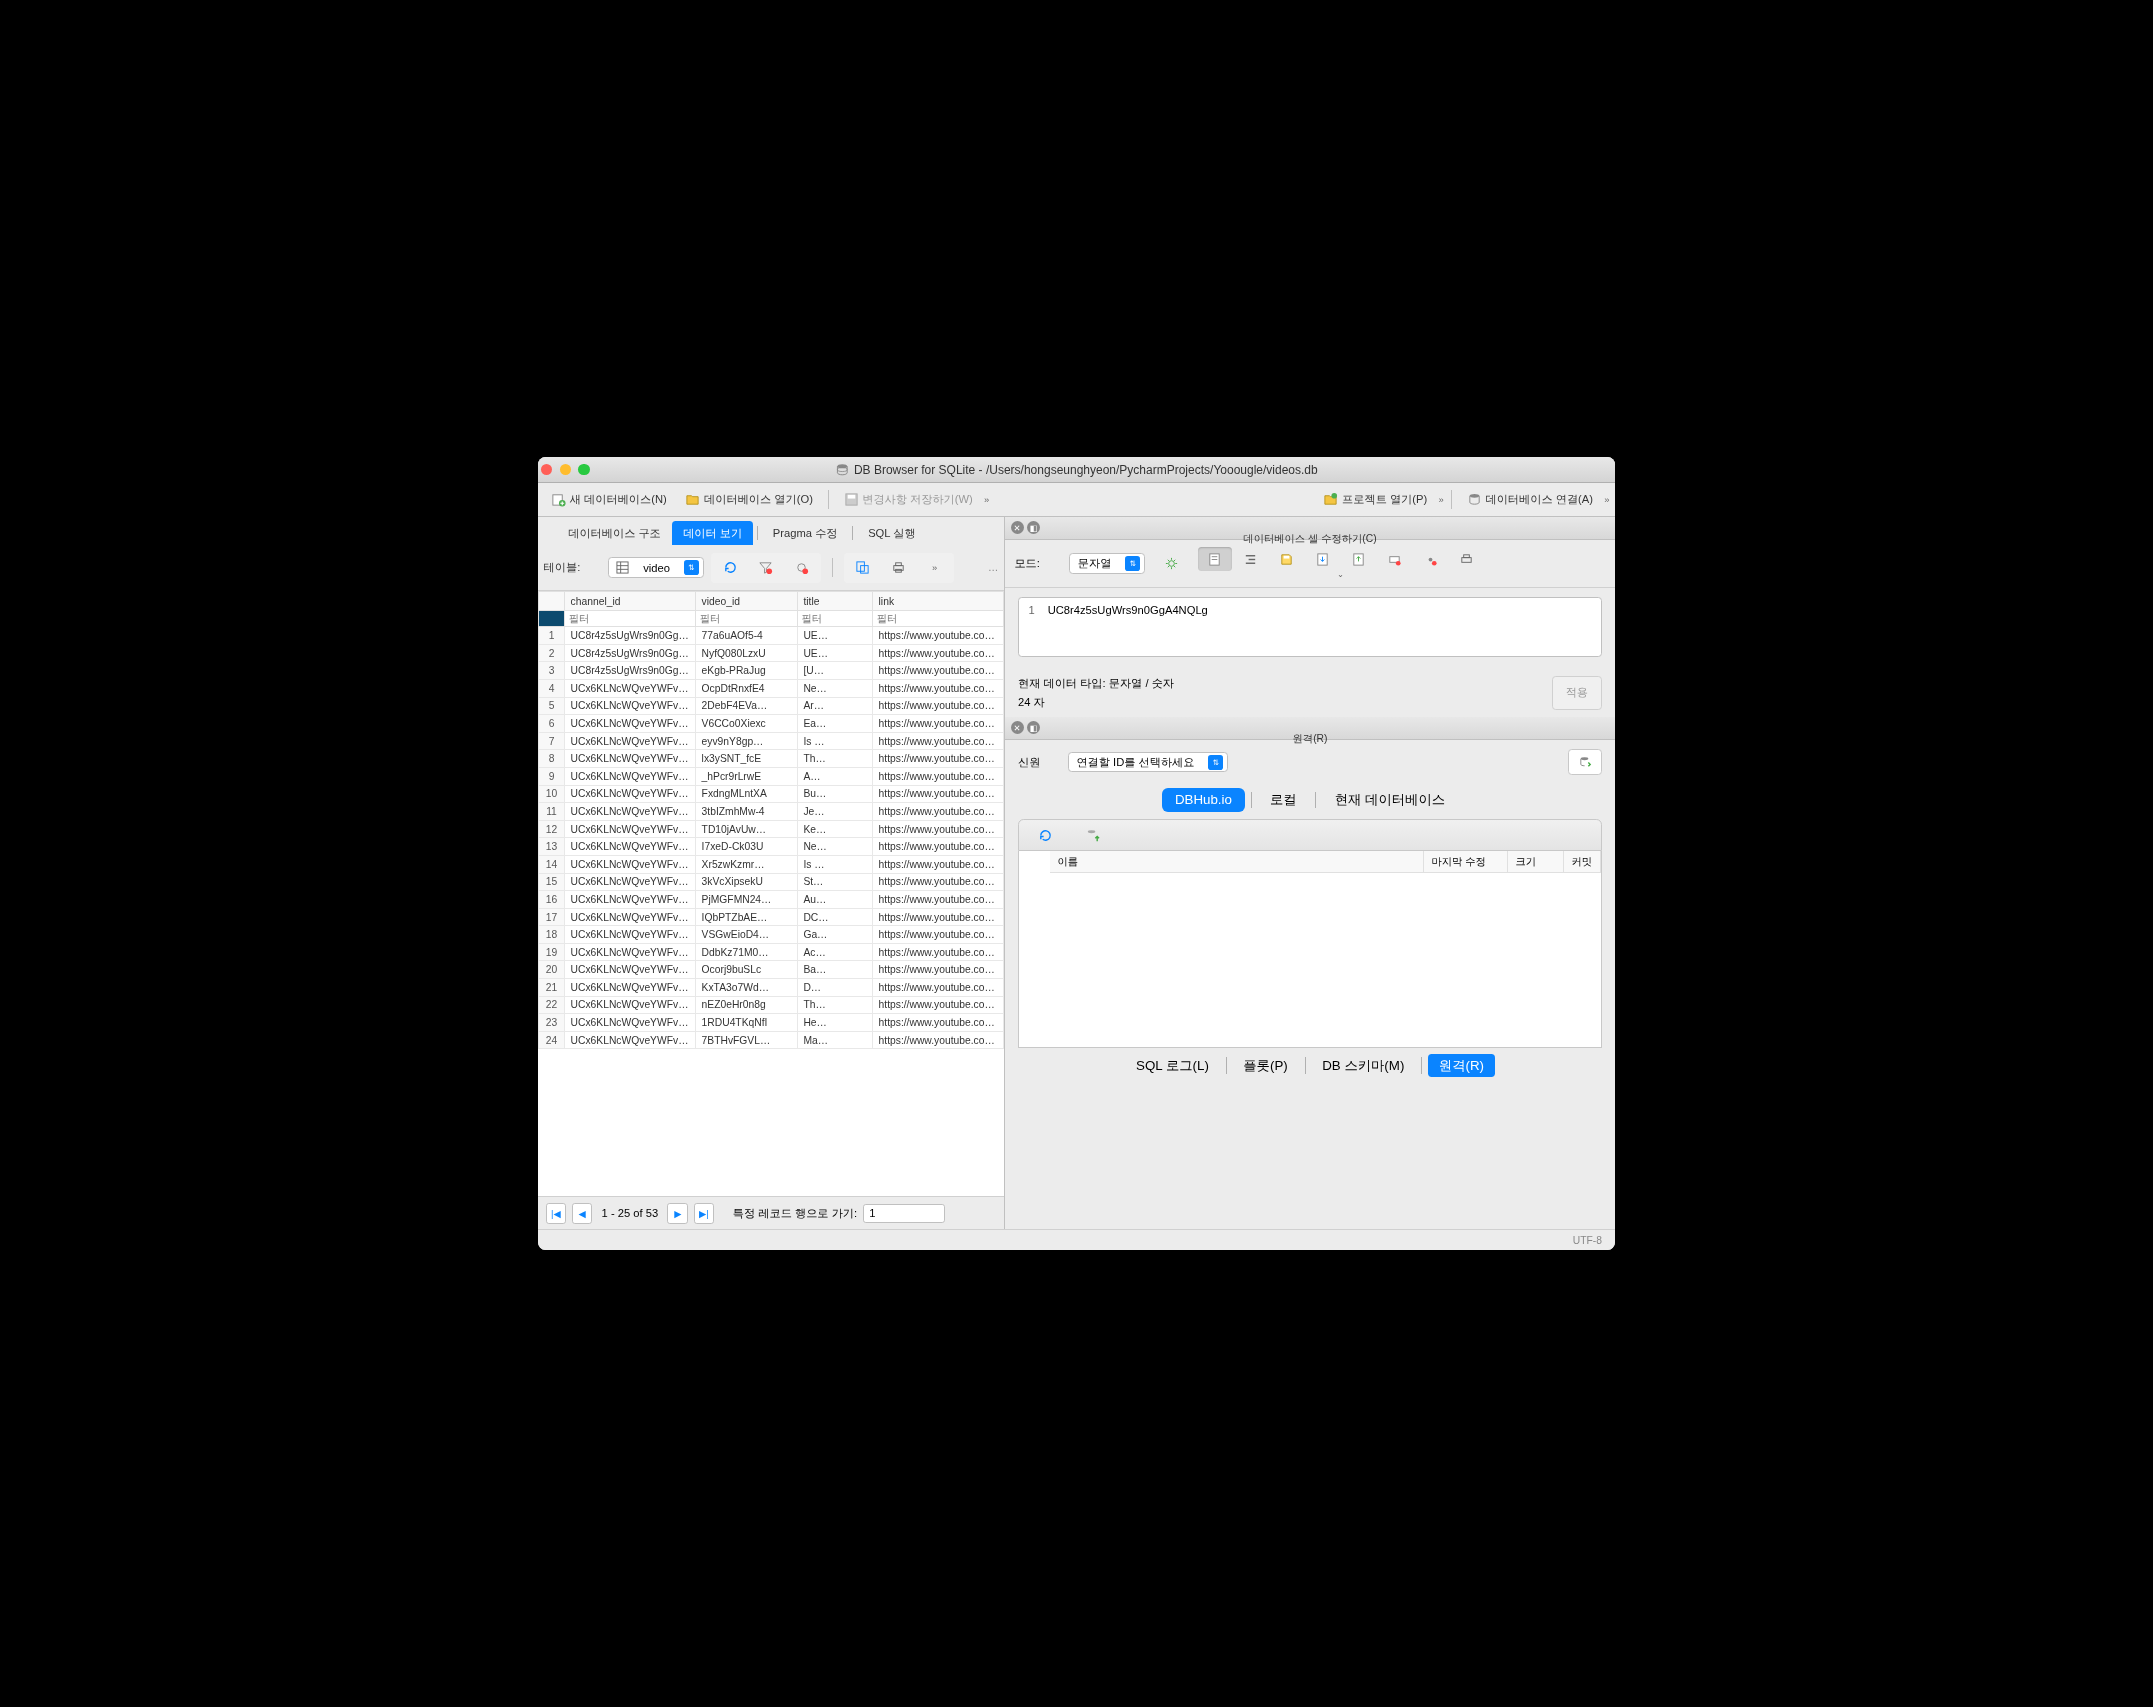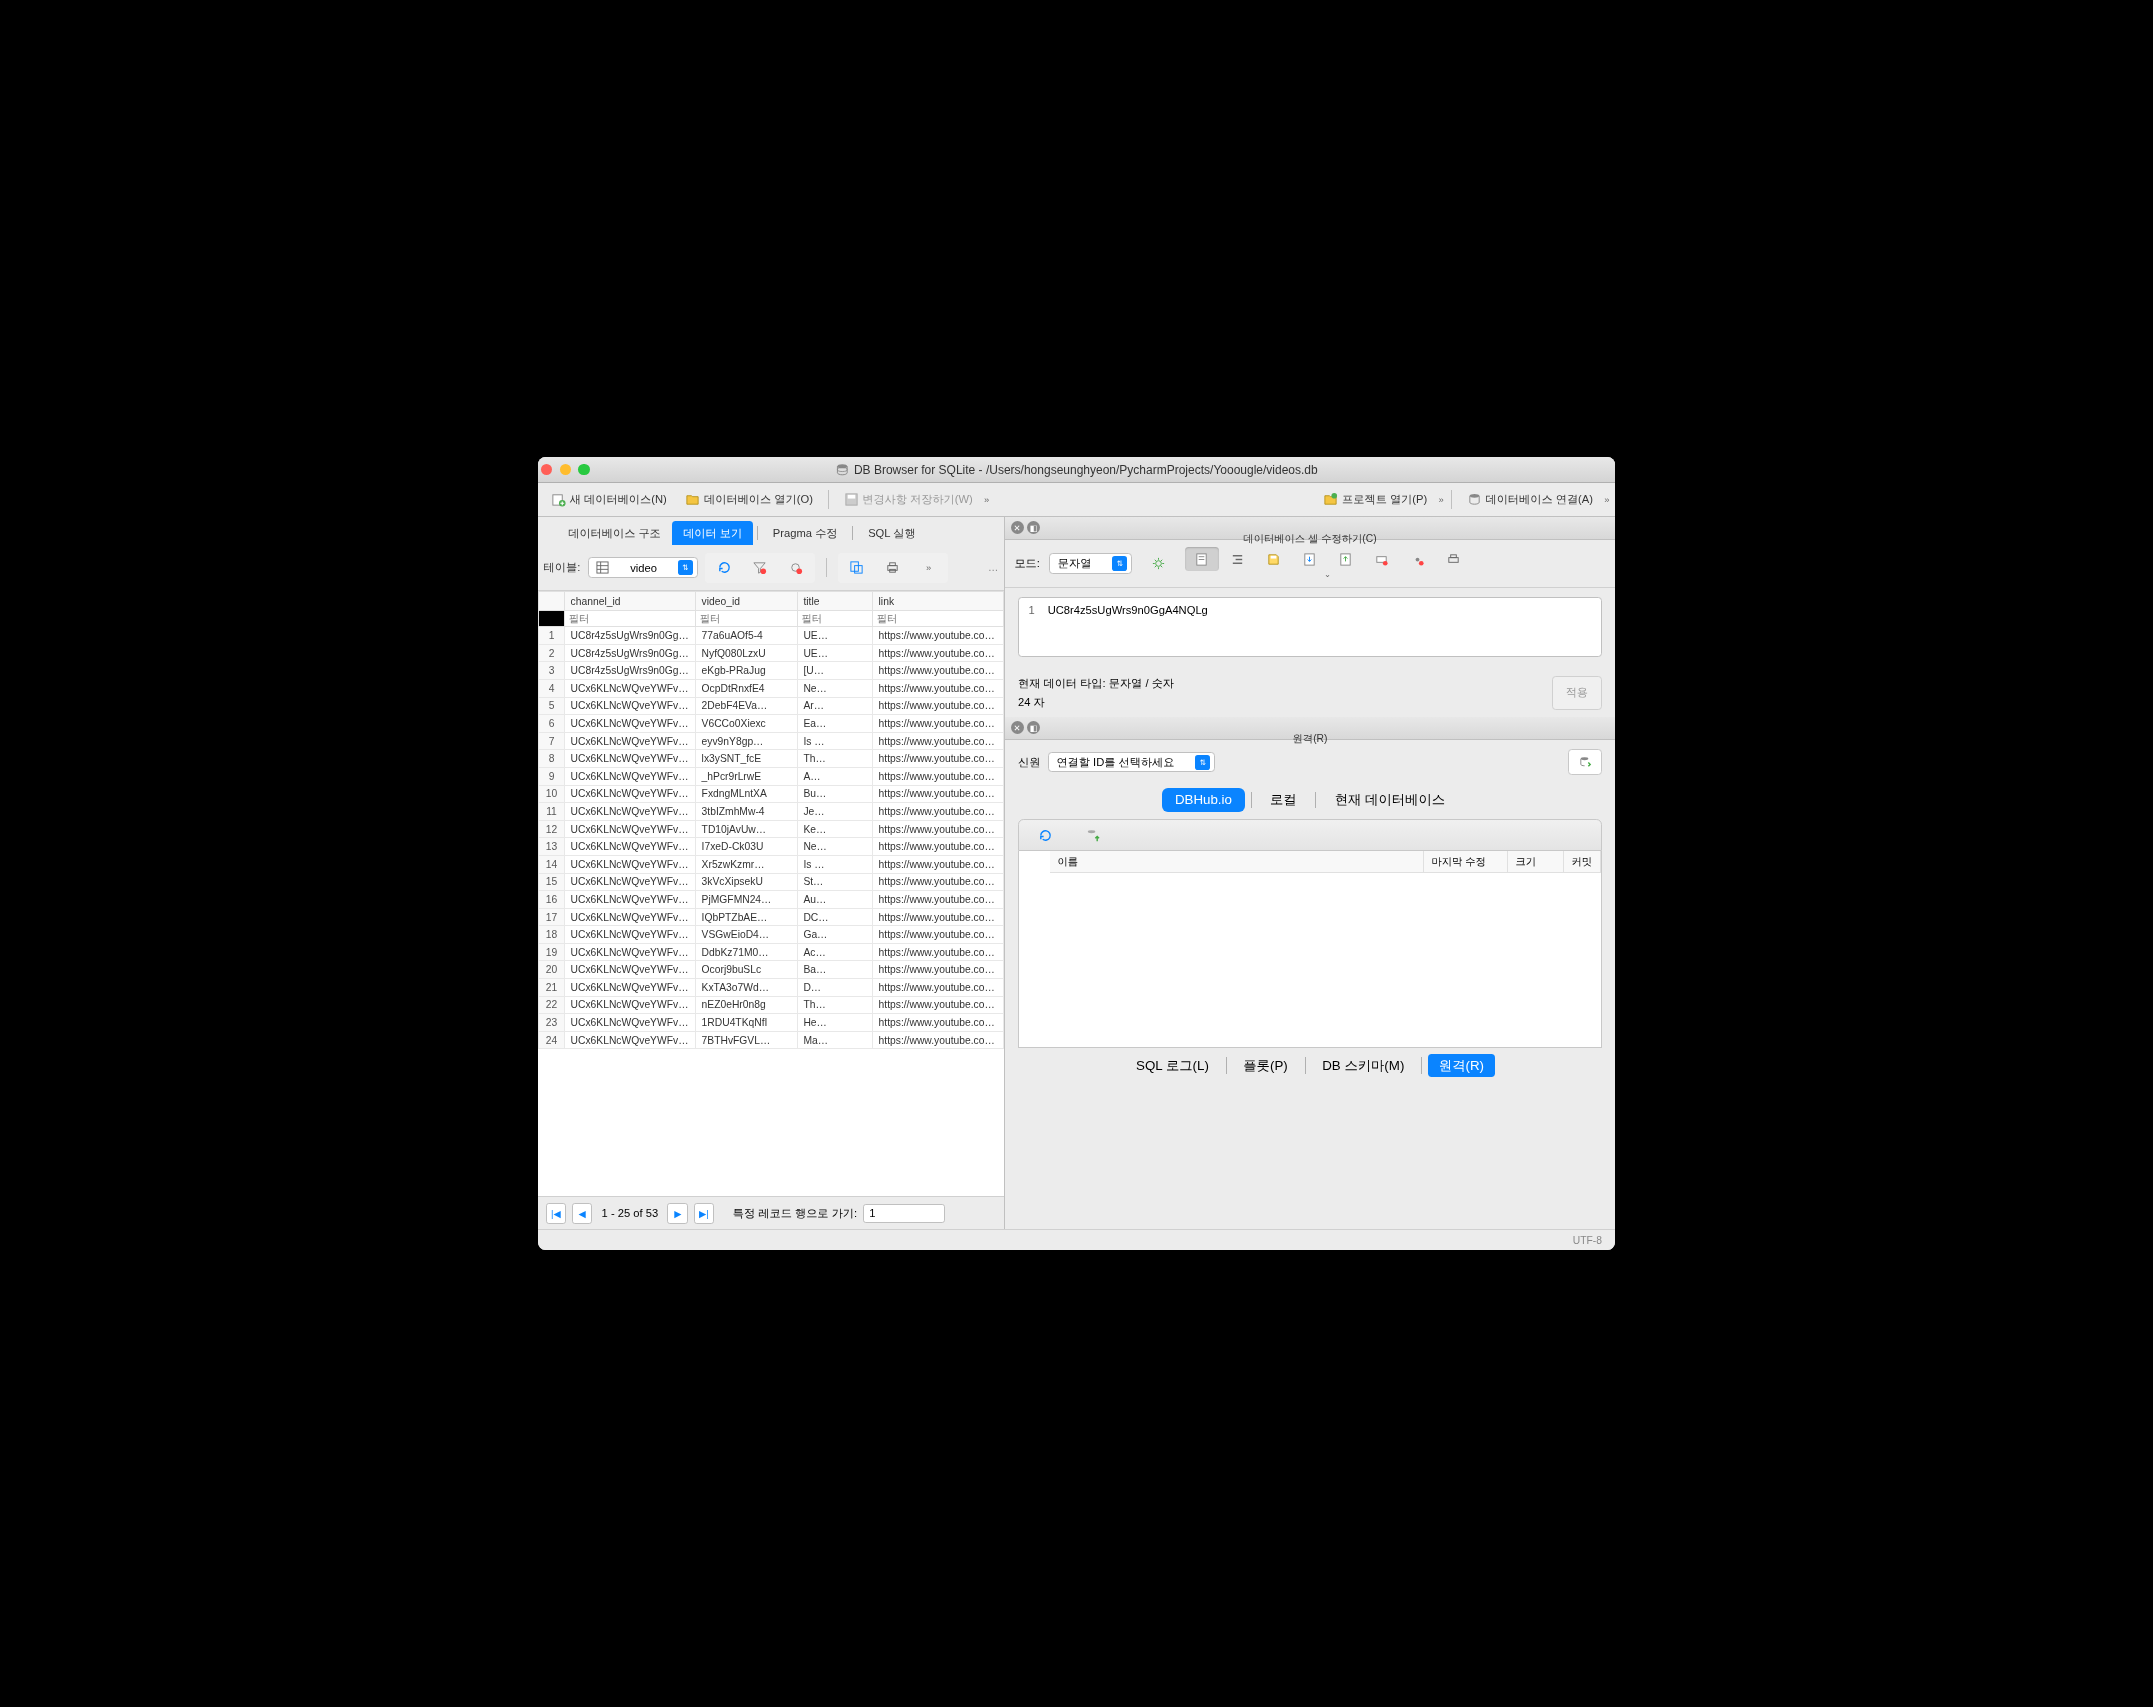--- a/index.html
+++ b/index.html
@@ -21,30 +21,30 @@
 .chevron-sm { font-size: 9.4px; color: #666; }
 .content { display: flex; height: 712px; }
 .left-pane { width: 467px; background: #f5f5f5; display: flex; flex-direction: column; border-right: 0.9px solid #c0c0c0; }
 .right-pane { flex: 1; background: #ececec; display: flex; flex-direction: column; }
 .tabs { display: flex; padding: 3.7px 19px 0; background: #ececec; }
 .tab { padding: 4.7px 11.2px; font-size: 11.2px; border: none; background: none; cursor: pointer; color: #333; border-radius: 3.7px 3.7px 0 0; }
 .tab.active { background: #0a84ff; color: #fff; }
 .tab-sep { width: 0.9px; background: #b0b0b0; margin: 5.6px 3.7px; }
 .table-controls { display: flex; align-items: center; padding: 7.5px 5.6px; gap: 7.5px; background: #ececec; border-bottom: 0.9px solid #d0d0d0; }
 .tc-label { font-size: 11.2px; color: #333; }
-.tc-select { display: flex; align-items: center; border: 0.9px solid #c0c0c0; border-radius: 3.7px; background: #fff; padding: 1.9px 3.7px 1.9px 7.5px; gap: 21px; font-size: 11.2px; }
+.tc-select { display: flex; align-items: center; border: 0.9px solid #c0c0c0; border-radius: 3.7px; background: #fff; padding: 1.9px 3.7px 1.9px 7.5px; gap: 14px; font-size: 11.2px; margin-left: 20px; }
 .tc-select .arrows { background: #0a84ff; color: #fff; border-radius: 2.8px; width: 15px; height: 15px; display: flex; align-items: center; justify-content: center; font-size: 7.5px; }
 .tc-iconbar { display: flex; gap: 1.9px; align-items: center; background: #f0f0f0; padding: 1.9px; border-radius: 3.7px; }
 .tc-iconbtn { width: 34px; height: 26px; display: flex; align-items: center; justify-content: center; border: none; background: none; cursor: pointer; border-radius: 2.8px; }
 .data-table { flex: 1; overflow: auto; background: #fff; }
 .data-table table { width: 100%; border-collapse: collapse; font-size: 10.3px; }
 .data-table th { background: #f8f8f8; border: 0.9px solid #e0e0e0; padding: 3.7px 5.6px; font-weight: 400; color: #333; text-align: left; position: sticky; top: 0; white-space: nowrap; }
 .data-table th.rownum-h { width: 26px; }
 .data-table .filter-row input { width: 100%; border: none; padding: 1.9px 3.7px; font-size: 10.3px; color: #999; background: #fff; }
-.data-table .filter-row td { border: 0.9px solid #e0e0e0; padding: 0; background: #000000; }
+.data-table .filter-row td { border: 0.9px solid #e0e0e0; padding: 0; background: #0c4a6e; }
 .data-table td { border: 0.9px solid #e8e8e8; padding: 2.8px 5.6px; color: #333; white-space: nowrap; overflow: hidden; text-overflow: ellipsis; max-width: 131px; }
 .data-table td.rownum { background: #f8f8f8; text-align: center; color: #555; width: 26px; }
 .data-table td.link-cell { max-width: 131px; }
 .pager { display: flex; align-items: center; padding: 5.6px 7.5px; gap: 5.6px; background: #ececec; border-top: 0.9px solid #d0d0d0; font-size: 11.2px; }
 .pager-btn { width: 20.6px; height: 20.6px; border: 0.9px solid #c0c0c0; background: #fff; border-radius: 2.8px; cursor: pointer; display: flex; align-items: center; justify-content: center; font-size: 9.4px; color: #0a84ff; }
 .pager-label { padding: 0 3.7px; }
 .pager-input { width: 82px; border: 0.9px solid #c0c0c0; border-radius: 2.8px; padding: 2.8px 5.6px; font-size: 11.2px; background: #fff; }
 .panel-header { height: 22.5px; background: linear-gradient(#e8e8e8,#d8d8d8); border-bottom: 0.9px solid #c0c0c0; display: flex; align-items: center; padding: 0 5.6px; font-size: 10.3px; color: #333; position: relative; }
 .panel-header .ph-title { position: absolute; left: 50%; transform: translateX(-50%); margin-top: 22px; }
 .ph-icons { display: flex; gap: 3.7px; }

